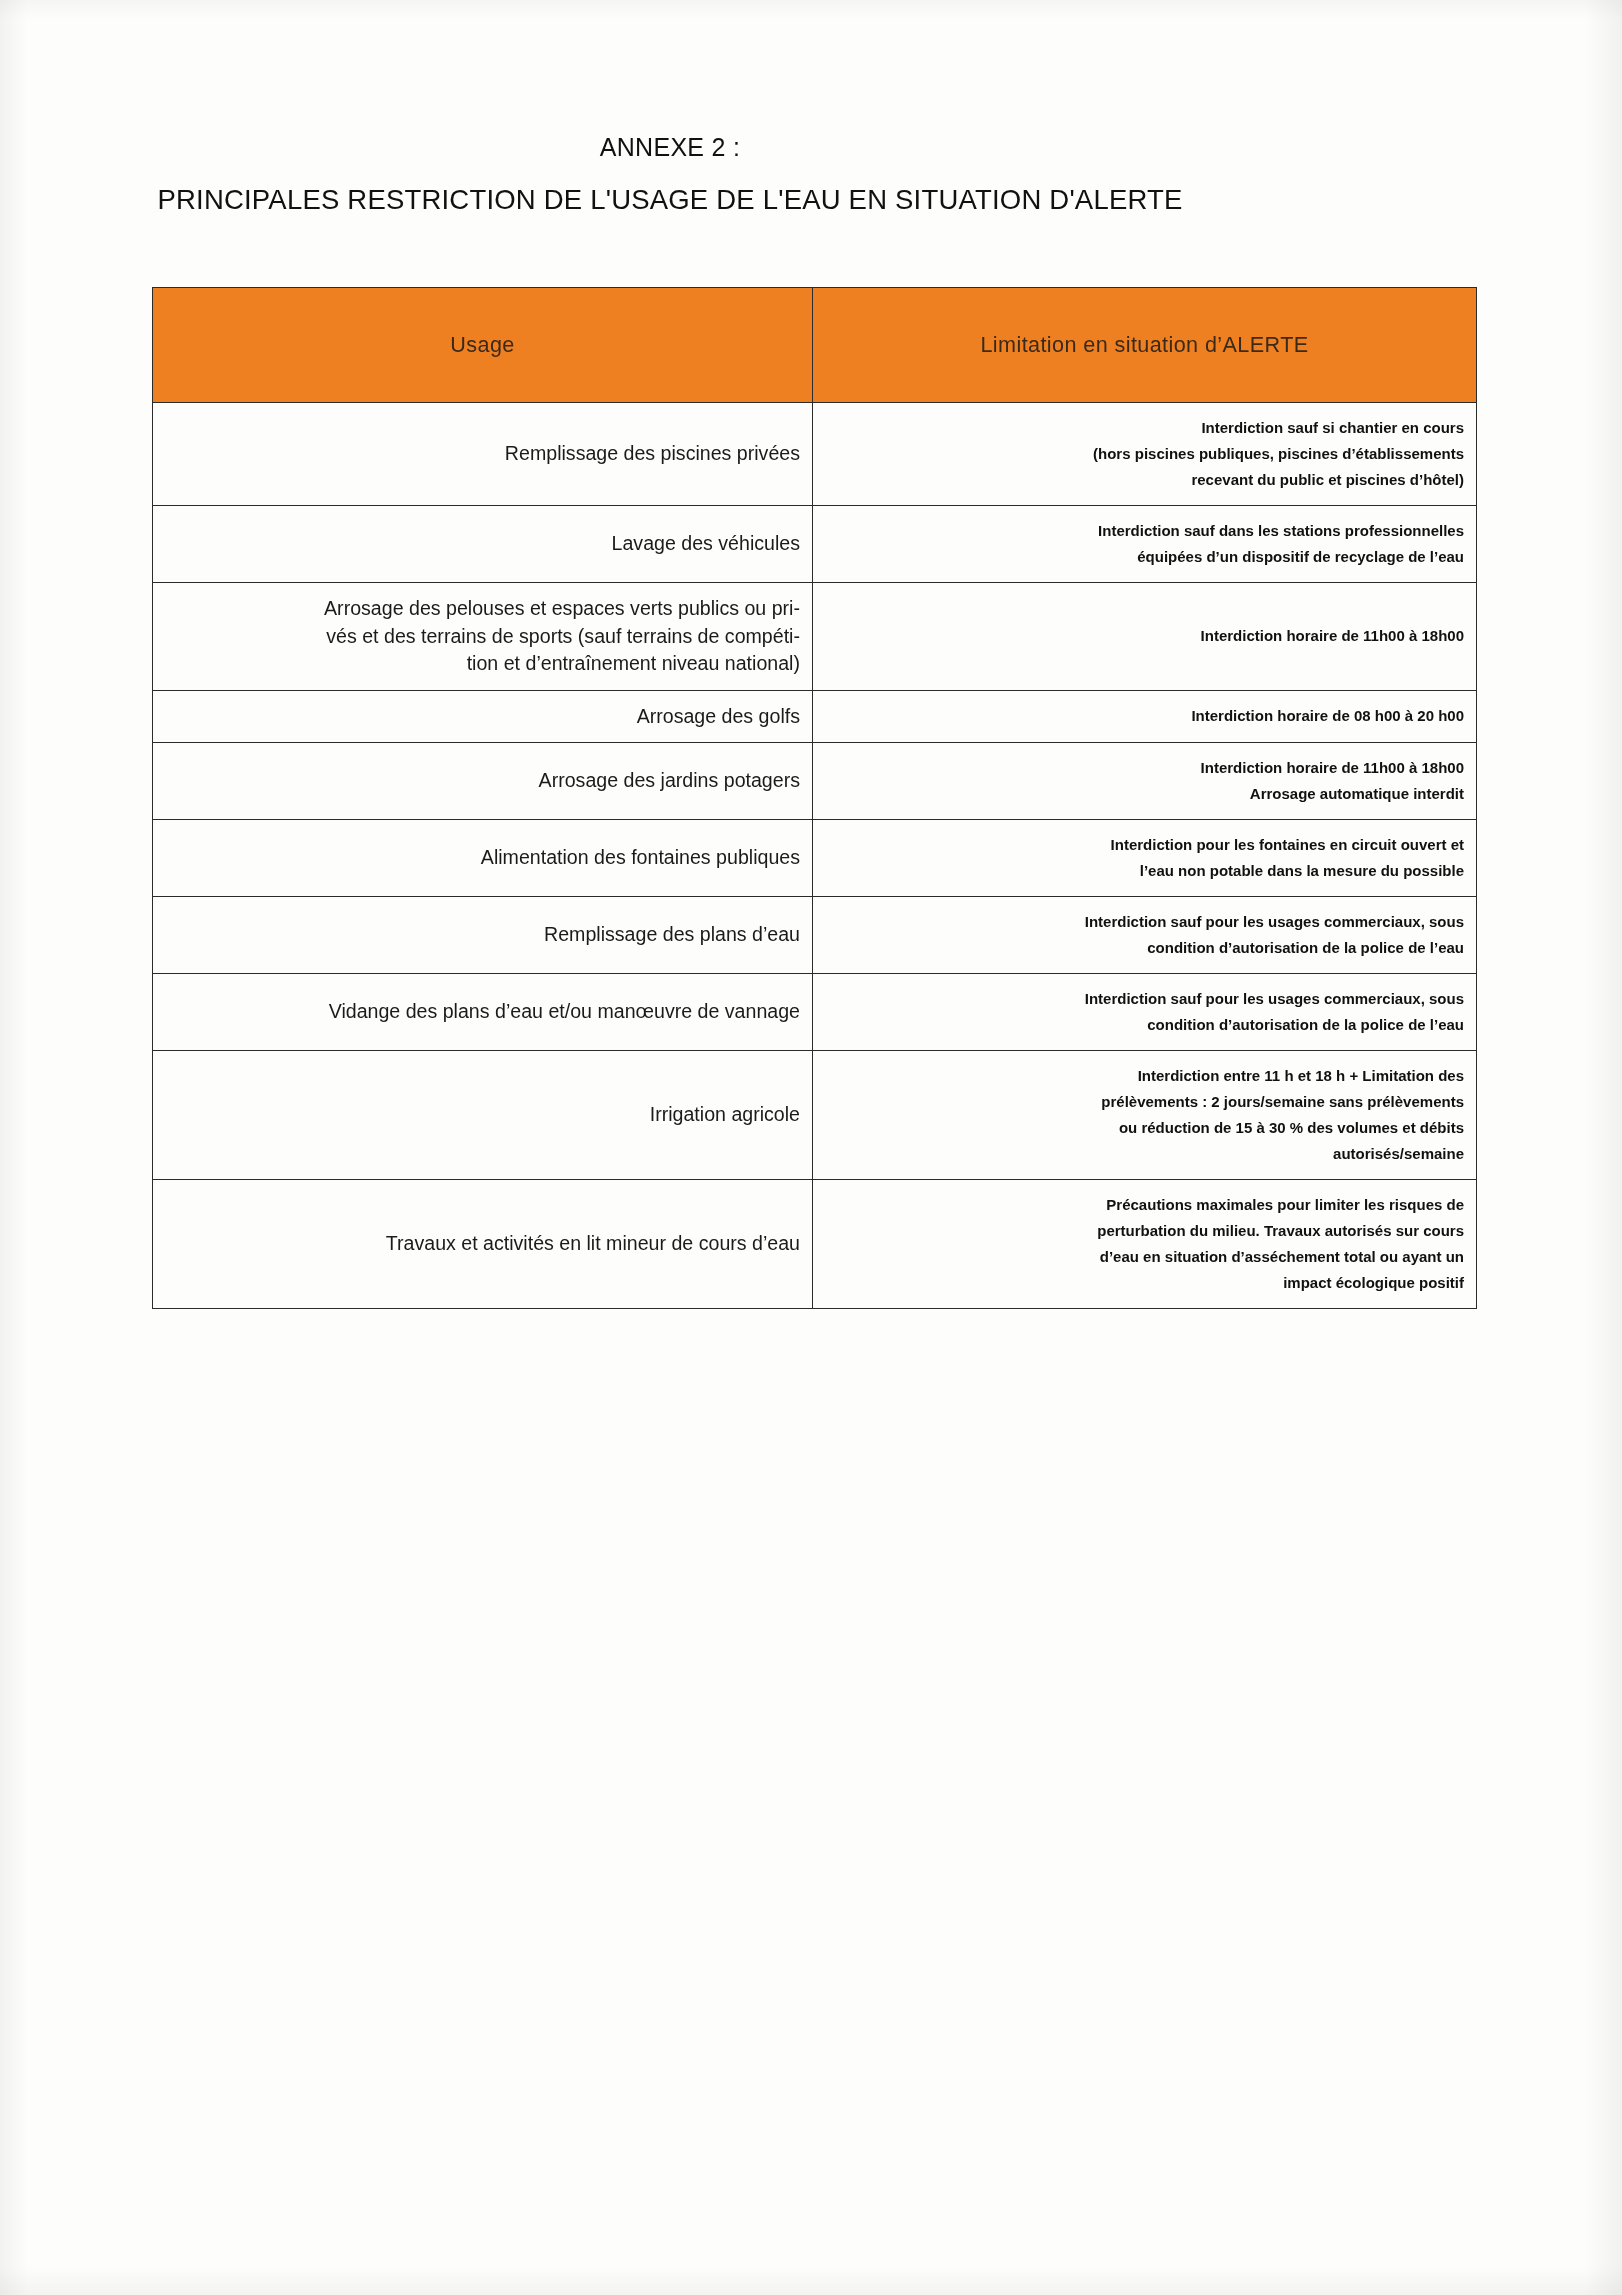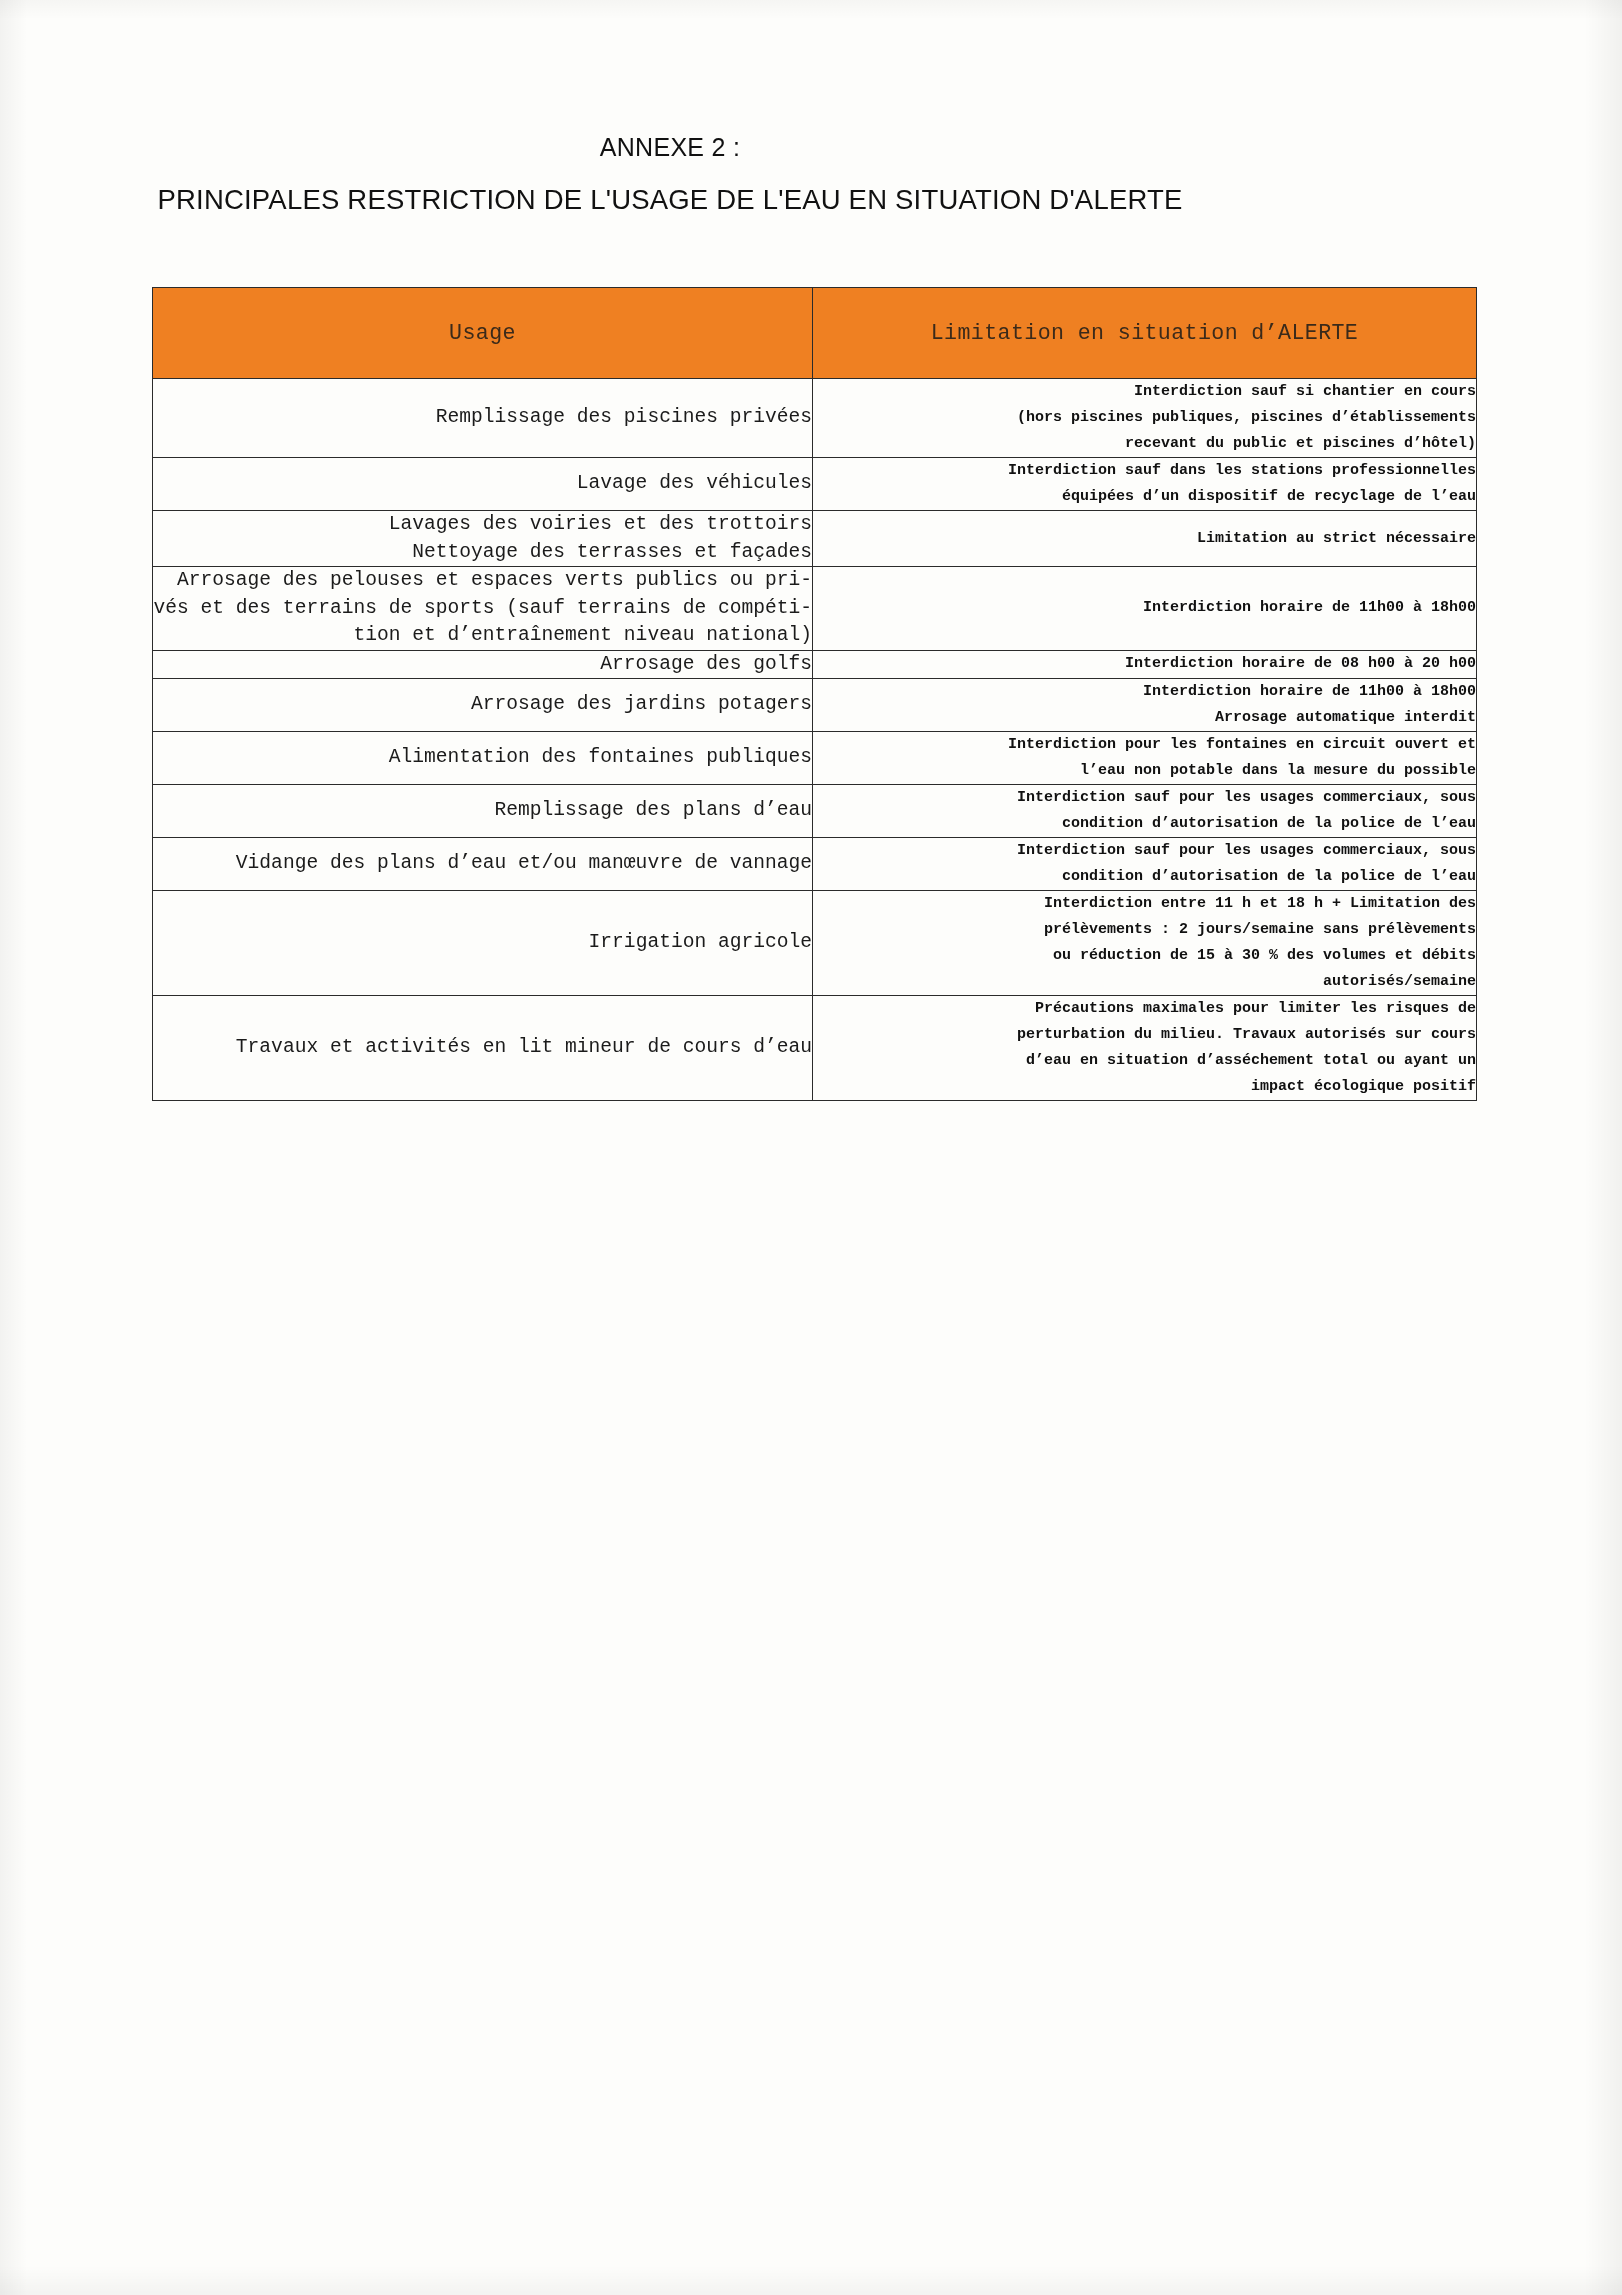--- a/index.html
+++ b/index.html
@@ -63,22 +63,21 @@
     width: 1323px;
   }
   table.restrictions {
     border-collapse: collapse;
     width: 100%;
     table-layout: fixed;
   }
   table.restrictions td, table.restrictions th {
     border: 1.3px solid #2b2b2b;
     vertical-align: middle;
-    padding: 0;
-    font-family: Liberation Mono, monospace;
+    padding: 12px;
   }
   .col-usage { width: 660px; }
   .col-limit { width: 664px; }
 
   thead th {
     background: #ef8022;
     height: 90px;
     font-weight: normal;
   }
   .head-text {
@@ -150,29 +149,20 @@
         <tr>
           <td class="usage">
             <span class="multi">Lavage des véhicules</span>
           </td>
           <td class="limit">
             <span class="multi">Interdiction sauf dans les stations professionnelles</span>
             <span class="multi">équipées d’un dispositif de recyclage de l’eau</span>
           </td>
         </tr>
 
-        <tr>
-          <td class="usage">
-            <span class="multi">Lavages des voiries et des trottoirs</span>
-            <span class="multi">Nettoyage des terrasses et façades</span>
-          </td>
-          <td class="limit">
-            <span class="multi">Limitation au strict nécessaire</span>
-          </td>
-        </tr>
 
         <tr>
           <td class="usage u-small">
             <span class="multi">Arrosage des pelouses et espaces verts publics ou pri-</span>
             <span class="multi">vés et des terrains de sports (sauf terrains de compéti-</span>
             <span class="multi">tion et d’entraînement niveau national)</span>
           </td>
           <td class="limit">
             <span class="multi">Interdiction horaire de 11h00 à 18h00</span>
           </td>

